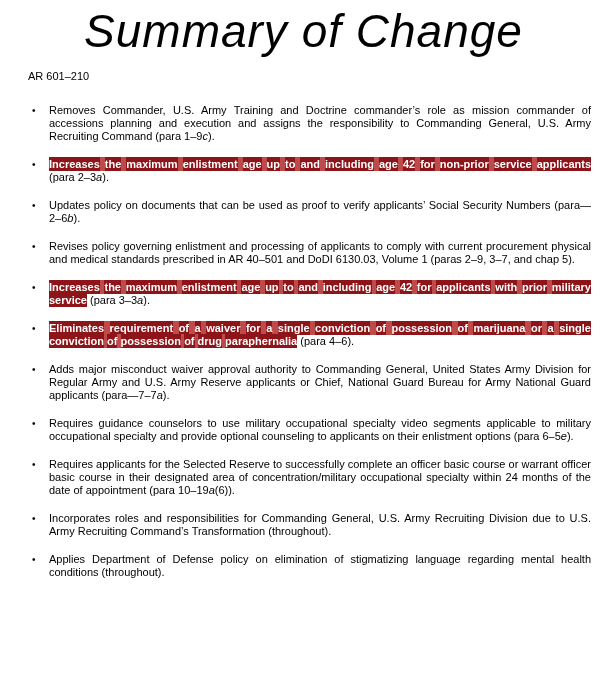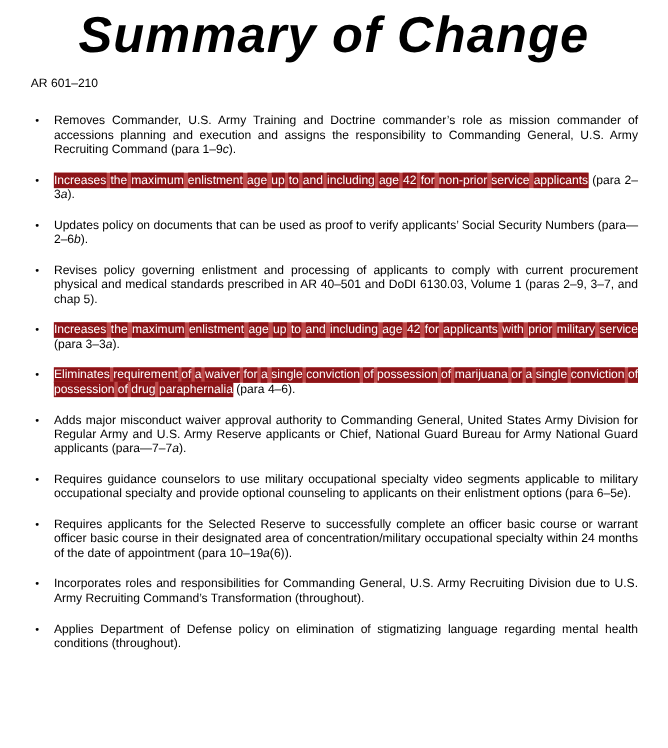--- a/index.html
+++ b/index.html
@@ -16,32 +16,32 @@
     line-height: 13px;
     color: #000000;
   }
   .page {
     width: 607px;
     height: 680px;
     box-sizing: border-box;
     padding-top: 6px;
   }
   .doc-title {
-    font-weight: bold;
+    font-weight: normal;
     font-style: italic;
     font-size: 46px;
     line-height: 50px;
     letter-spacing: 1px;
     text-align: center;
     white-space: nowrap;
     margin: 0 0 14px 0;
   }
   .content {
     padding-left: 28px;
-    padding-right: 27px;
+    padding-right: 16px;
   }
   .hdr-line {
     margin: 0;
   }
   .intro-line {
     margin: 13px 0 0 0;
     padding-top: 13px; 
   }
   .bullet-list {
     margin-top: 21px;
@@ -65,20 +65,21 @@
     text-align: justify;
   }
   .seg-italic {
     font-style: italic;
   }
   
   .hl-run {
     background: var(--hl-space, #bf4a4a);
     color: var(--hl-text, #ffffff);
     padding: 1px 0;
+    font-weight: bold;
   }
   .hl-word {
     background: var(--hl-word, #8d1418);
     padding: 1px 0;
   }
 </style>
 </head>
 <body style="background: rgb(255, 255, 255); color: rgb(0, 0, 0);">
 
 <div class="page">

